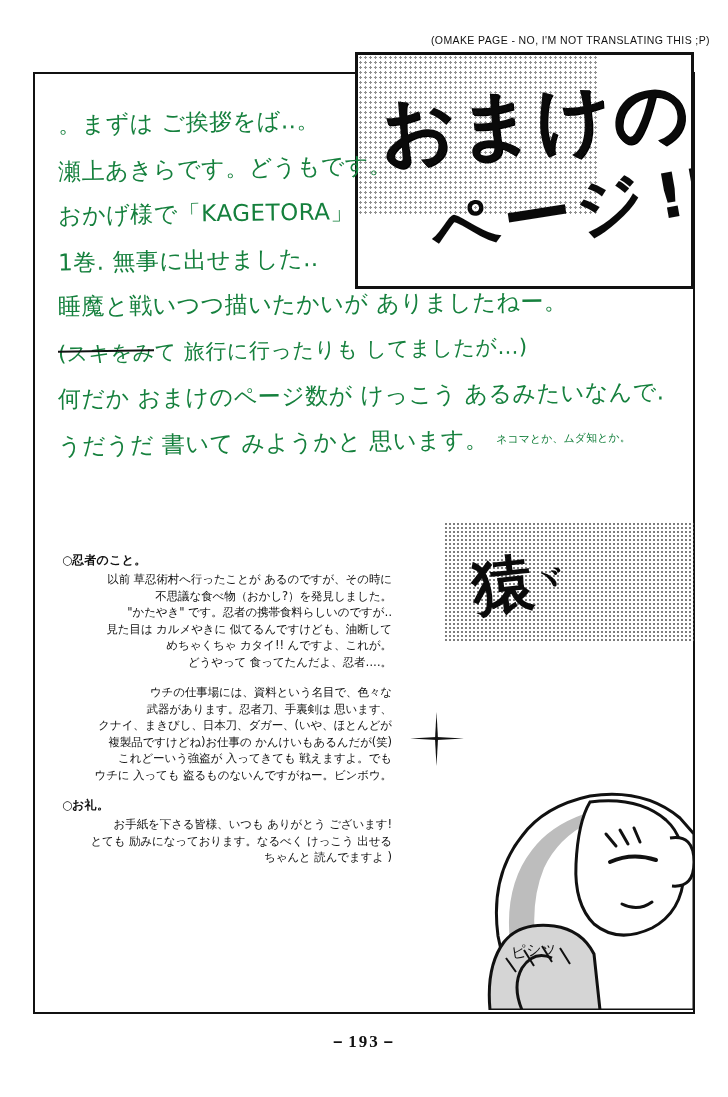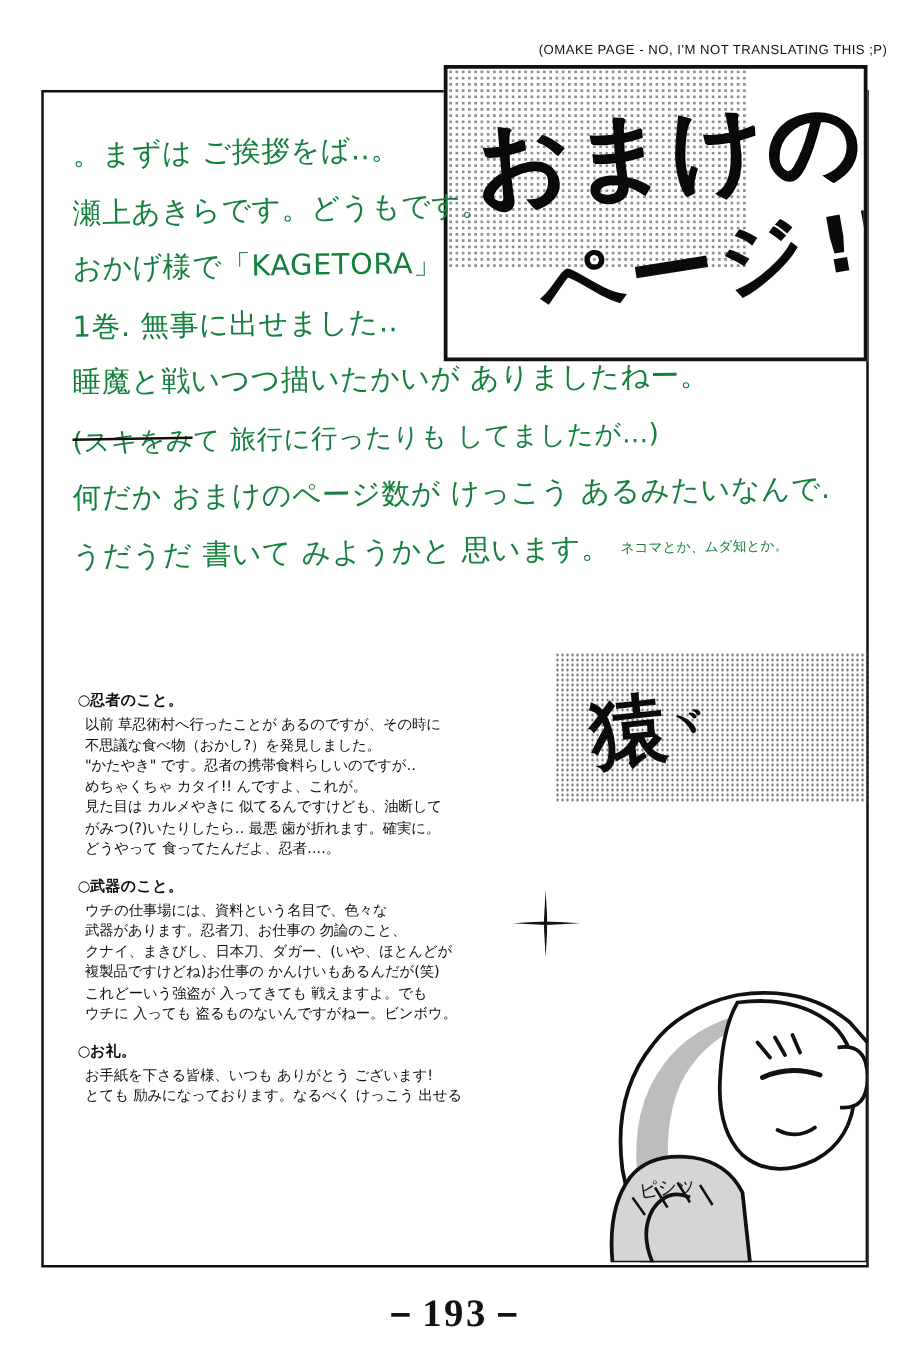--- a/index.html
+++ b/index.html
@@ -147,21 +147,21 @@
   .note-head .bullet {
     display: inline-block;
     width: 10px;
   }
   .note-body {
     font-size: 11.5px;
     line-height: 16.5px;
     letter-spacing: -0.1px;
     padding-left: 6px;
   }
-  .note-body div { white-space: nowrap; }
+  .note-body div { white-space: nowrap; text-align: right; }
   .note-body .ln { display: block; }
   
   .art {
     position: absolute;
     left: 394px;
     top: 516px;
     width: 300px;
     height: 494px;
     overflow: hidden;
   }
@@ -213,21 +213,21 @@
     height: 404px;
   }
   
   .page-number {
     position: absolute;
     left: 0;
     right: 0;
     top: 1030px;
     text-align: center;
     font-family: "Liberation Serif", serif;
-    font-size: 31px;
+    font-size: 17px;
     font-weight: 700;
     letter-spacing: 2px;
     color: #111;
   }
 </style>
 </head>
 <body>
 
 <div class="page">
 
@@ -262,48 +262,45 @@
   <div class="notes">
 
     <div class="note-block">
       <div class="note-head">
         <span class="bullet">○</span><span>忍者のこと。</span>
       </div>
       <div class="note-body">
         <div class="ln">以前 草忍術村へ行ったことが あるのですが、その時に</div>
         <div class="ln">不思議な食べ物（おかし?）を発見しました。</div>
         <div class="ln">"かたやき" です。忍者の携帯食料らしいのですが‥</div>
+        <div class="ln">見た目は カルメやきに 似てるんですけども、油断して</div>
         <div class="ln">めちゃくちゃ カタイ!! んですよ、これが。</div>
-        <div class="ln">見た目は カルメやきに 似てるんですけども、油断して</div>
-        <div class="ln">がみつ(?)いたりしたら‥ 最悪 歯が折れます。確実に。</div>
         <div class="ln">どうやって 食ってたんだよ、忍者‥‥。</div>
       </div>
     </div>
 
     <div class="note-block">
-      <div class="note-head">
-        <span class="bullet">○</span><span>武器のこと。</span>
-      </div>
       <div class="note-body">
         <div class="ln">ウチの仕事場には、資料という名目で、色々な</div>
-        <div class="ln">武器があります。忍者刀、お仕事の 勿論のこと、</div>
+        <div class="ln">武器があります。忍者刀、手裏剣は 思います、</div>
         <div class="ln">クナイ、まきびし、日本刀、ダガー、(いや、ほとんどが</div>
         <div class="ln">複製品ですけどね)お仕事の かんけいもあるんだが(笑)</div>
         <div class="ln">これどーいう強盗が 入ってきても 戦えますよ。でも</div>
         <div class="ln">ウチに 入っても 盗るものないんですがねー。ビンボウ。</div>
       </div>
     </div>
 
     <div class="note-block">
       <div class="note-head">
         <span class="bullet">○</span><span>お礼。</span>
       </div>
       <div class="note-body">
         <div class="ln">お手紙を下さる皆様、いつも ありがとう ございます!</div>
         <div class="ln">とても 励みになっております。なるべく けっこう 出せる</div>
+        <div class="ln">ちゃんと 読んでますよ )</div>
       </div>
     </div>
 
   </div>
 
   <div class="art">
     <div class="tone"></div>
     <div class="saru">
       <span>猿</span><span class="dot">ヾ</span>
     </div>

